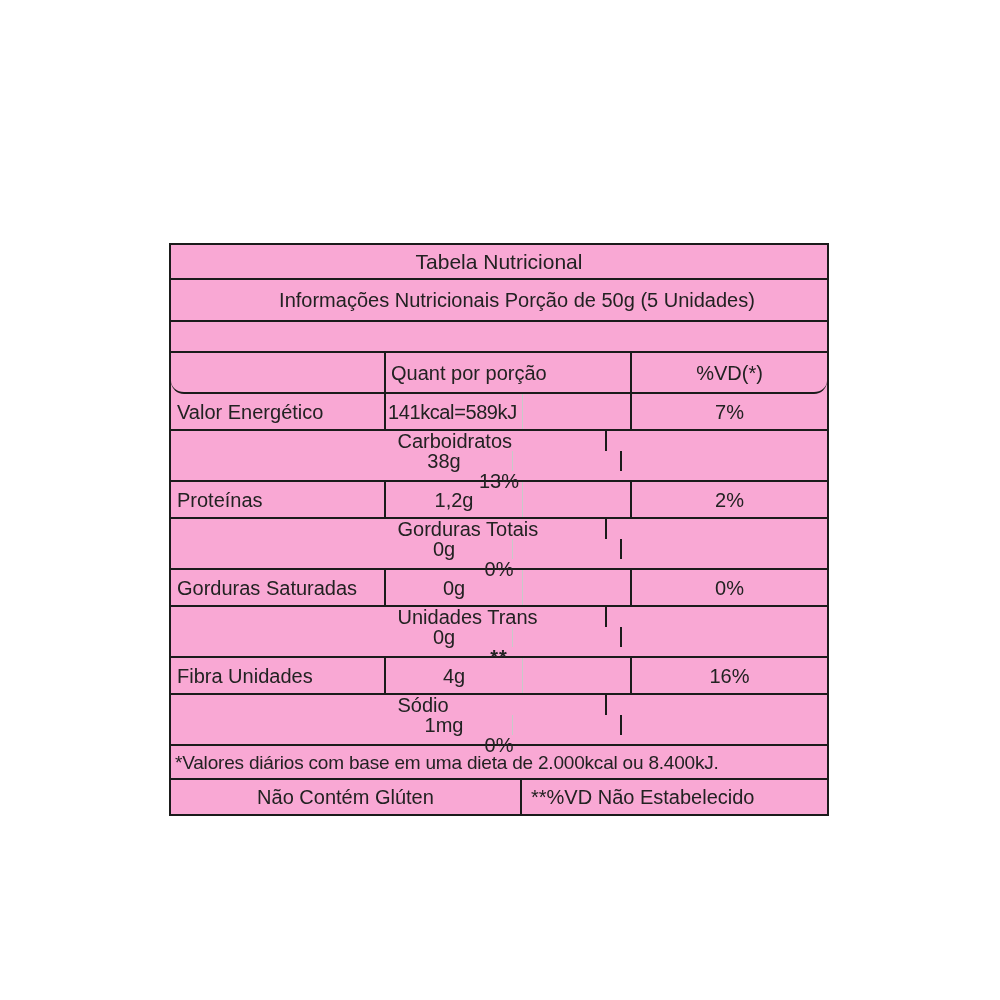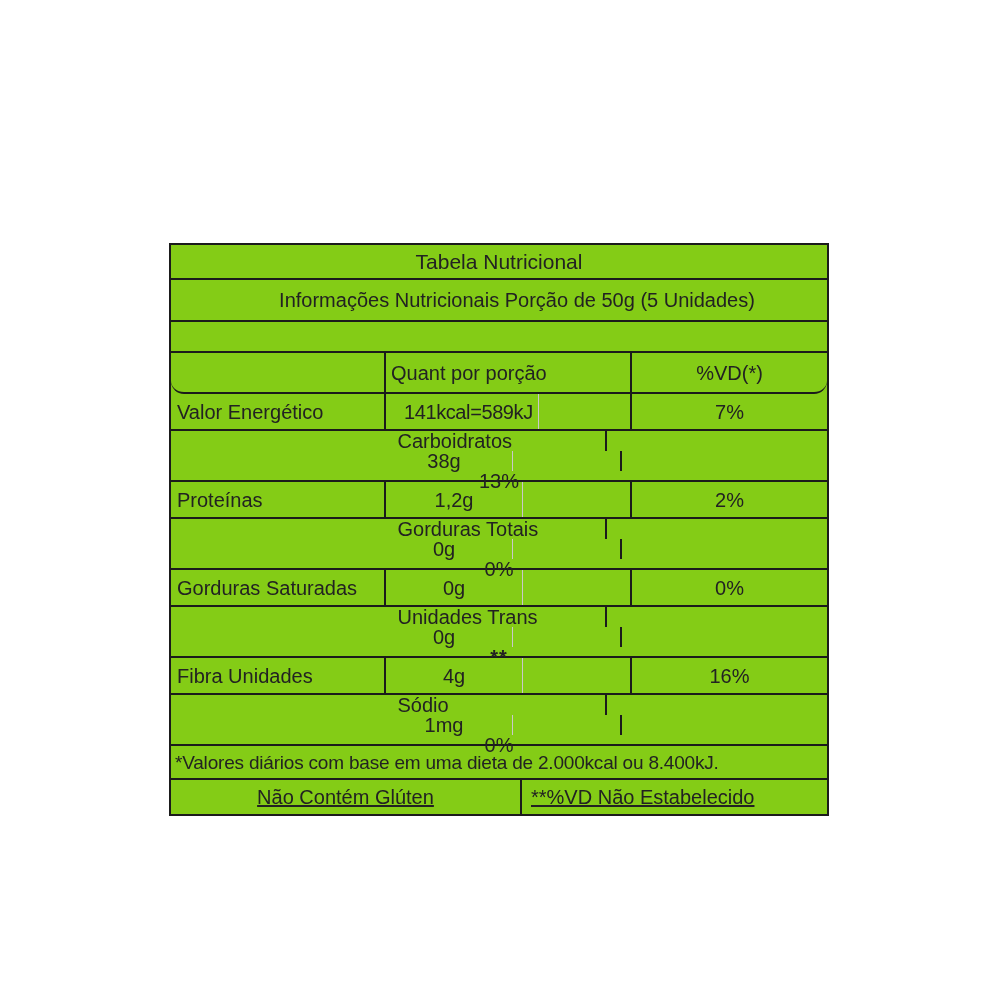--- a/index.html
+++ b/index.html
@@ -16,40 +16,40 @@
     color: #222222;
     overflow: hidden;
   }
   .ntable {
     position: absolute;
     left: 169px;
     top: 243px;
     width: 660px;
     box-sizing: border-box;
     border: 2px solid #1b1b1b;
-    background: #84cc16;
+    background: #f9a8d4;
   }
   .row {
     box-sizing: border-box;
     border-bottom: 2px solid #1b1b1b;
     display: flex;
     align-items: center;
     font-size: 20px;
     line-height: 1;
   }
   .row:last-child { border-bottom: none; }
 
   .title-row   { height: 35px; justify-content: center; font-size: 21px; }
   .info-row    { height: 42px; justify-content: center; padding-left: 36px; }
   .empty-row   { height: 31px; }
   .header-row  { height: 41px; border-radius: 13px; }
   .data-row    { height: 37px; }
   .data-row.short { height: 51px; flex-direction: column; }
   .footnote-row{ height: 34px; padding-left: 4px; font-size: 19px; letter-spacing: -0.2px; }
-  .footer-row  { height: 34px; text-decoration: underline; }
+  .footer-row  { height: 34px; }
 
   
   .c1 {
     box-sizing: border-box;
     width: 215px;
     height: 100%;
     border-right: 2px solid #1b1b1b;
     display: flex;
     align-items: center;
     padding-left: 6px;
@@ -80,21 +80,20 @@
     width: 137px;
     border-right: 1px solid #c9c9c9;
     display: flex;
     align-items: center;
     justify-content: center;
   }
   .sub-val.left-tight {
     justify-content: flex-start;
     padding-left: 2px;
     letter-spacing: -0.4px;
-    margin-left: 16px;
   }
   .sub-empty { flex: 1; }
 
   .dv-stars { font-weight: bold; letter-spacing: 1px; }
 
   
   .f-left {
     box-sizing: border-box;
     width: 351px;
     height: 100%;

